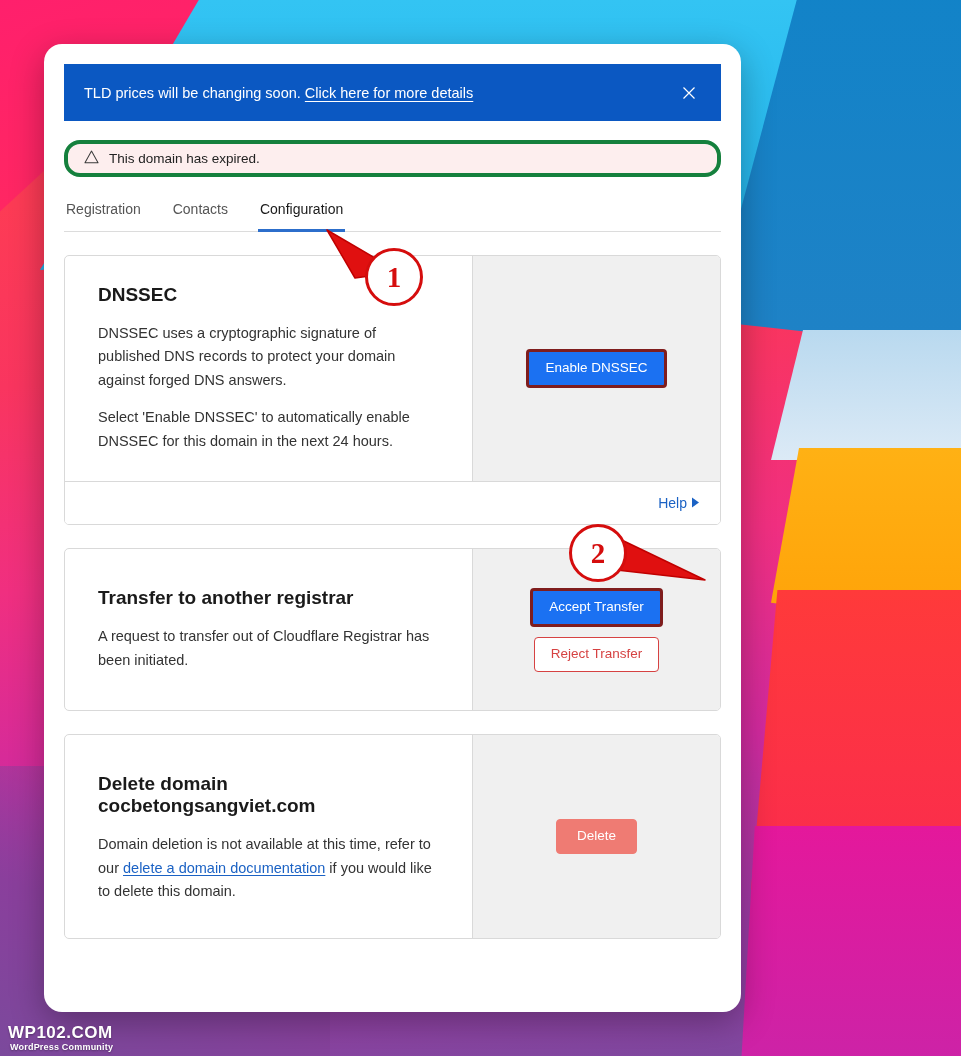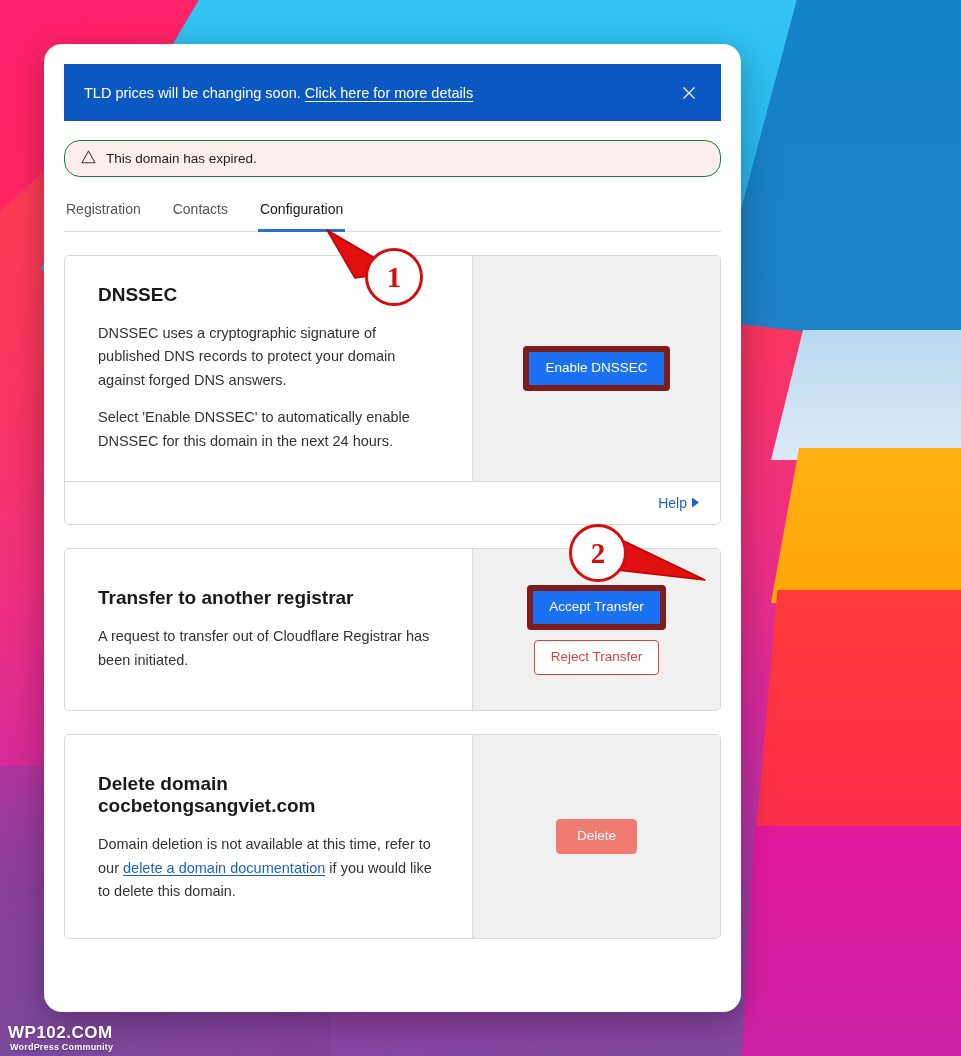--- a/index.html
+++ b/index.html
@@ -164,21 +164,21 @@
     justify-content: center;
     cursor: pointer;
     color: #ffffff;
   }
 
   
   #expired-alert {
     margin-top: 19px;
     height: 37px;
     background: #fdeeee;
-    border: 1px solid #15803d;
+    border: 4px solid #15803d;
     border-radius: 16px;
     display: flex;
     align-items: center;
     padding: 0 16px;
     box-sizing: border-box;
   }
   #expired-alert .alert-text {
     font-size: 13.5px;
     color: #222222;
     margin-left: 10px;
@@ -275,21 +275,21 @@
     font-size: 13.5px;
     border-radius: 4px;
     padding: 9px 16px;
     cursor: pointer;
     line-height: 1.1;
     white-space: nowrap;
   }
   .btn-primary {
     background: #1b71f2;
     color: #ffffff;
-    border: 6px solid #7f1d1d;
+    border: 3px solid #7f1d1d;
   }
   .btn-outline-danger {
     background: #ffffff;
     color: #d64242;
     border: 1px solid #d64242;
   }
   .btn-danger-muted {
     background: #ef7b73;
     color: #ffffff;
     border: 1px solid #ef7b73;

